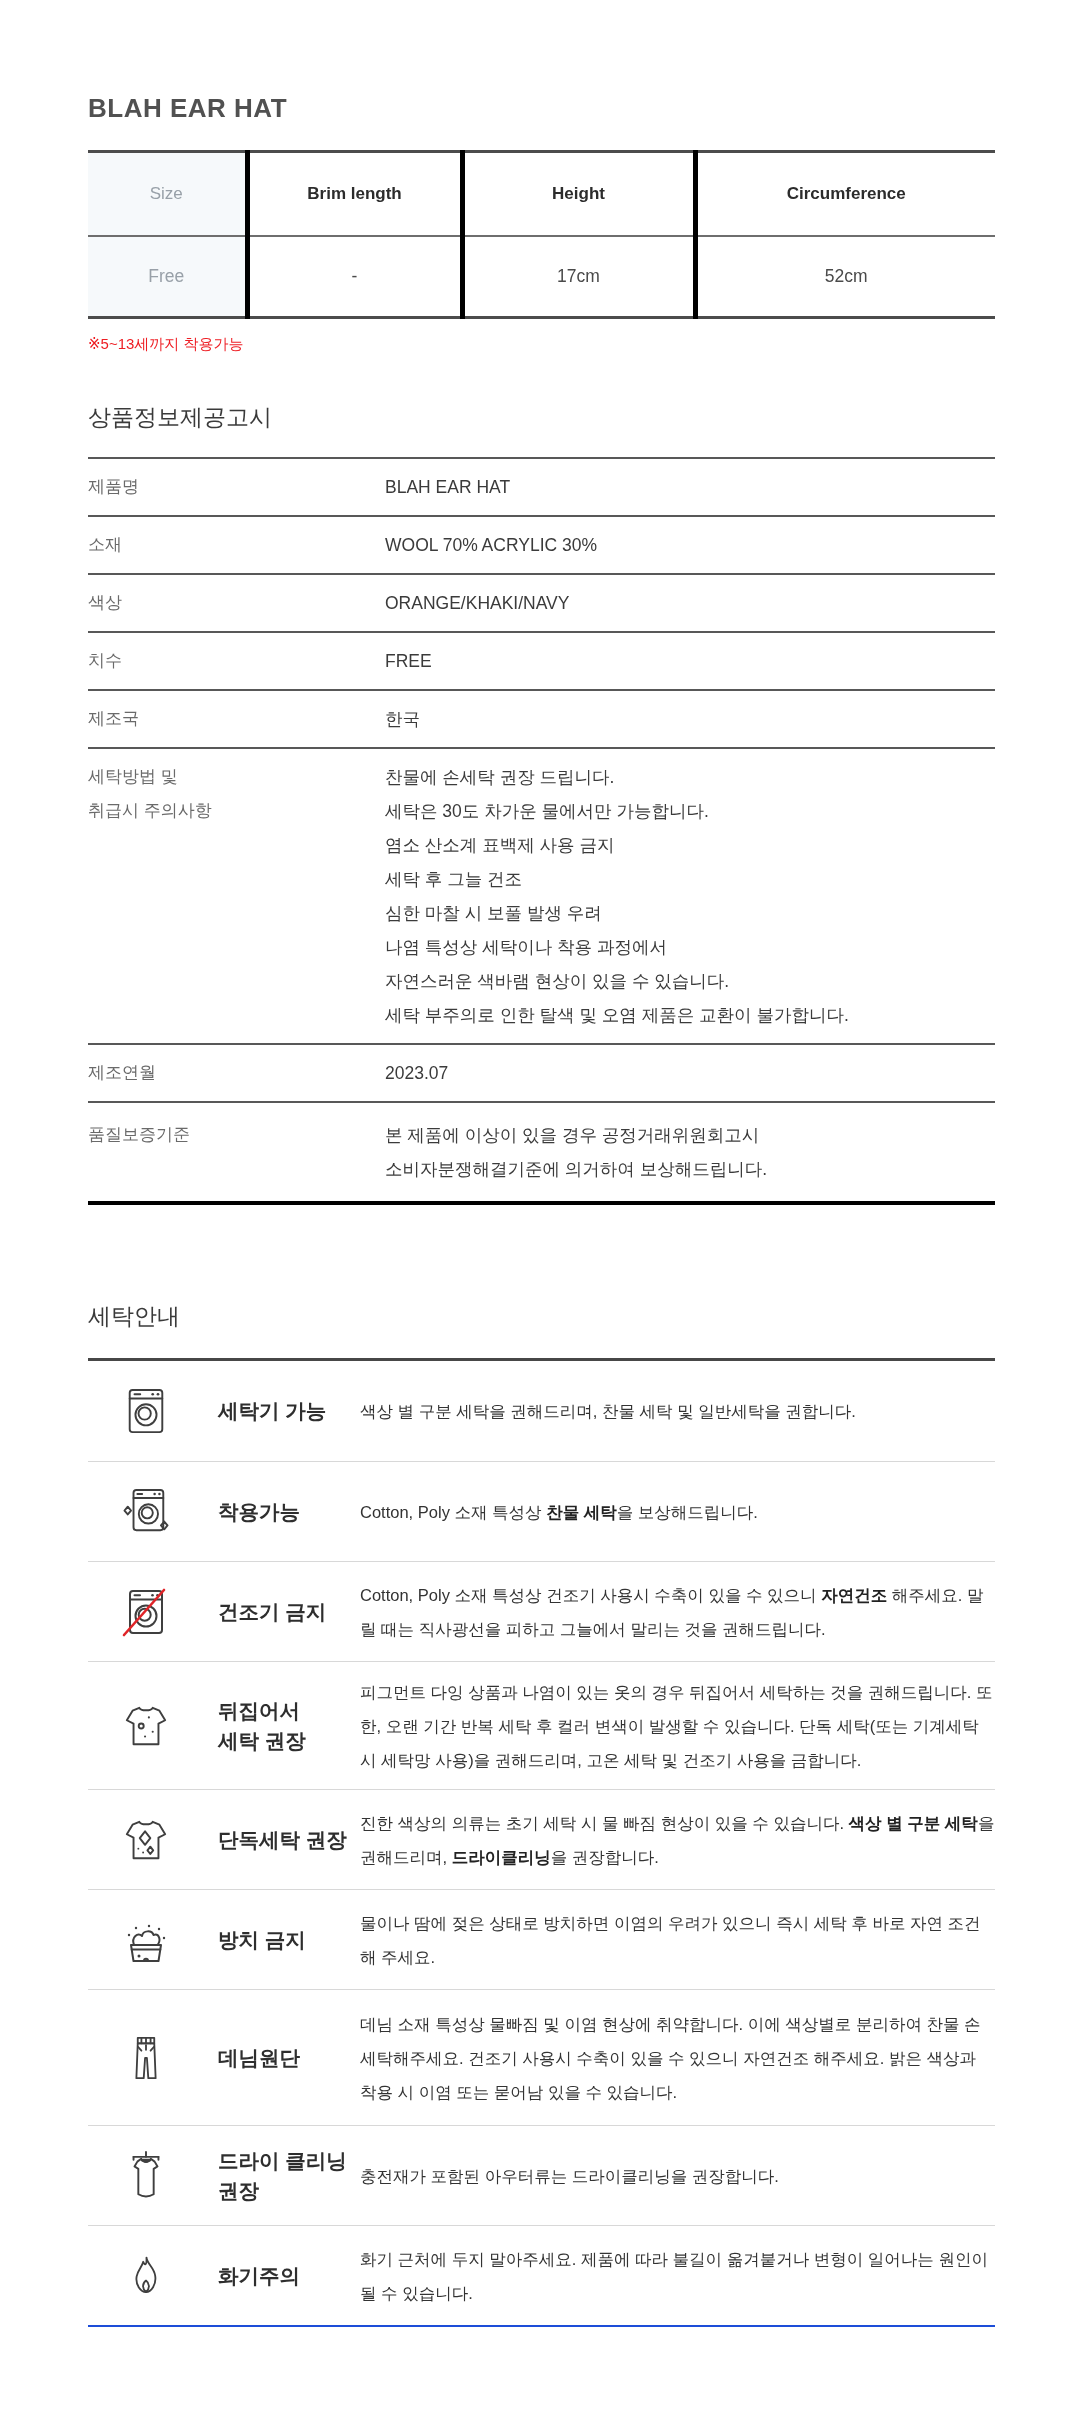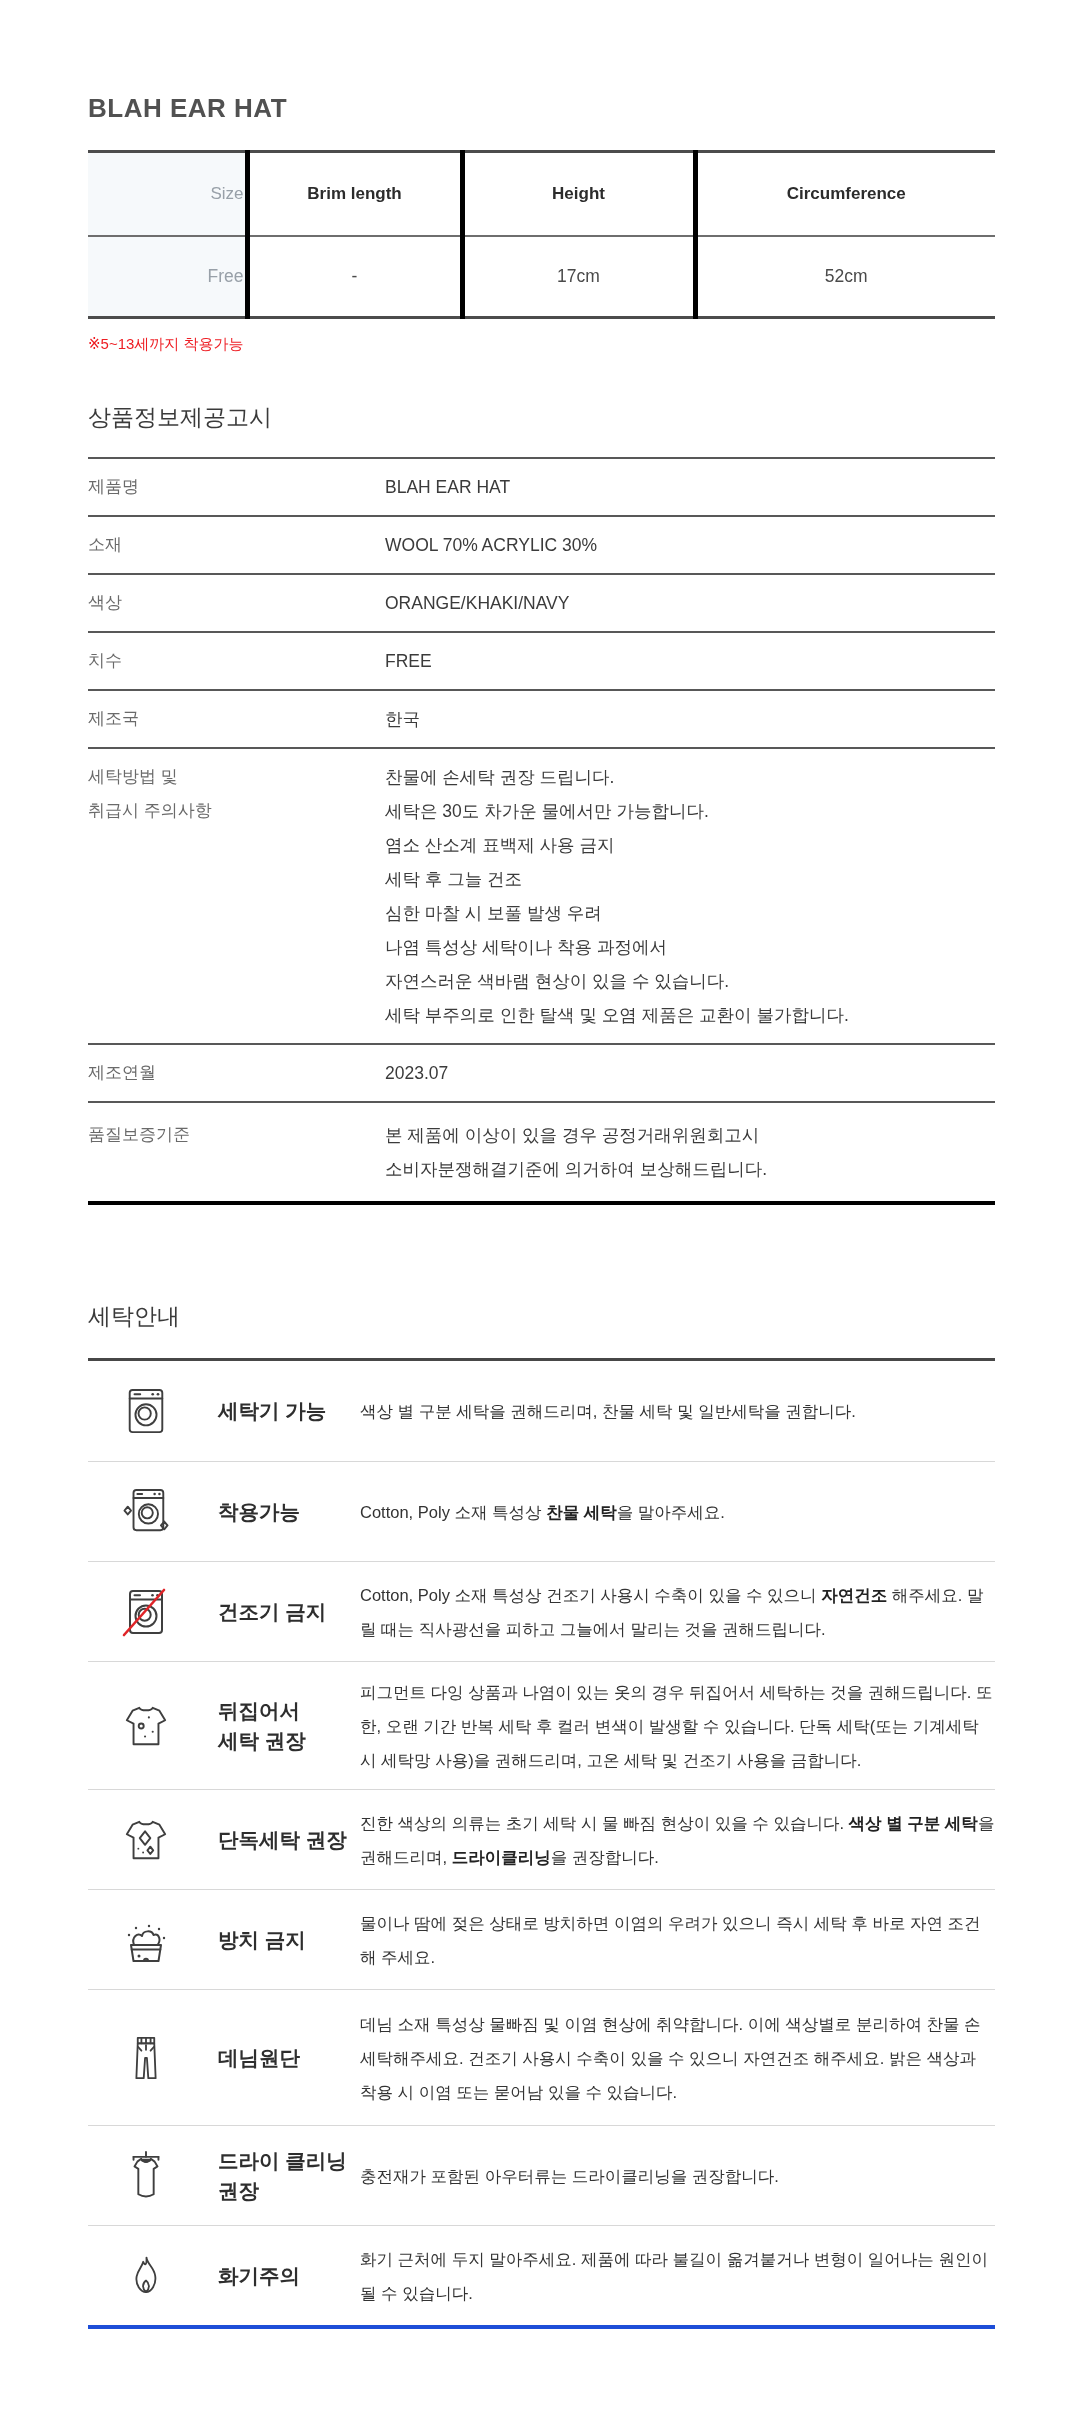--- a/index.html
+++ b/index.html
@@ -22,21 +22,21 @@
   table.size-table th,table.size-table td{
     text-align:center;vertical-align:middle;font-weight:normal;
     border-left:5px solid #000000;
   }
   table.size-table th:first-child,table.size-table td:first-child{border-left:none;}
   table.size-table thead th{
     height:80px;font-size:17px;font-weight:bold;color:#2c2c2c;
     border-bottom:2px solid #6e6e6e;
   }
   table.size-table thead th.dim,table.size-table tbody td.dim{
-    color:#98a0a8;font-weight:normal;background:#f6f9fb;text-align:right;
+    color:#98a0a8;font-weight:normal;background:#f6f9fb;
   }
   table.size-table tbody td{height:77px;font-size:17.5px;color:#4a4a4a;}
   .size-note{
     margin-top:14px;font-size:15px;font-weight:400;color:#ee1d23;line-height:21px;
   }
   
   .section-title{
     font-size:23px;font-weight:normal;color:#3a3a3a;line-height:30px;margin:0;
   }
   .info-section-title{margin-top:48px;margin-bottom:25px;}
@@ -46,21 +46,21 @@
   .info-row{display:flex;align-items:flex-start;border-top:2px solid #585858;padding:11px 0;}
   .info-row:first-child{border-top:none;}
   .info-label{
     width:297px;flex:0 0 297px;font-size:17px;color:#6a6a6a;
     line-height:34px;white-space:pre-line;
   }
   .info-value{
     flex:1;font-size:17.5px;color:#3b3b3b;line-height:34px;white-space:pre-line;
   }
   
-  .care-table{width:907px;border-top:3px solid #474747;border-bottom:4px solid #1d4ed8;}
+  .care-table{width:907px;border-top:3px solid #474747;border-bottom:2px solid #1d4ed8;}
   .care-row{display:flex;align-items:center;border-top:1px solid #d8d8d8;min-height:100px;padding:6px 0;box-sizing:border-box;}
   .care-row:first-child{border-top:none;}
   .care-row.tall{min-height:128px;}
   .care-row.tall2{min-height:136px;}
   .care-icon{
     flex:0 0 80px;margin-left:18px;display:flex;justify-content:center;align-items:center;
   }
   .care-icon svg{display:block;}
   .care-label{
     flex:0 0 136px;margin-left:32px;font-size:20.5px;font-weight:bold;color:#2e2e2e;
@@ -186,21 +186,21 @@
             <circle class="icf" cx="24" cy="6.2" r="1.3"></circle>
               <circle class="icf" cx="29" cy="6.2" r="1.3"></circle>
             <circle class="ic" cx="17.5" cy="27" r="10"></circle>
               <circle class="ic" cx="16.3" cy="25.8" r="5.8"></circle>
           </g>
           <path class="ic" d="M6 20.5l3.4 4L6 28.5l-3.4-4z"></path>
           <path class="ic" d="M44 36l3.4 4-3.4 4-3.4-4z"></path>
         </svg>
       </span>
       <div class="care-label">착용가능</div>
-      <div class="care-desc"><span>Cotton, Poly 소재 특성상 </span><span class="b">찬물 세탁</span><span>을 말아주세요.</span></div>
+      <div class="care-desc"><span>Cotton, Poly 소재 특성상 </span><span class="b">찬물 세탁</span><span>을 보상해드립니다.</span></div>
     </div>
 
     <div class="care-row">
       <span class="care-icon">
         <svg width="48" height="50" viewBox="0 0 48 50">
           <rect class="ic" x="8" y="4" width="32" height="42" rx="3"></rect>
           <line class="ic" x1="8" y1="12.5" x2="40" y2="12.5"></line>
           <line class="ic" x1="12.5" y1="8.2" x2="18" y2="8.2"></line>
           <circle class="icf" cx="30.5" cy="8.2" r="1.3"></circle>
             <circle class="icf" cx="35.5" cy="8.2" r="1.3"></circle>

